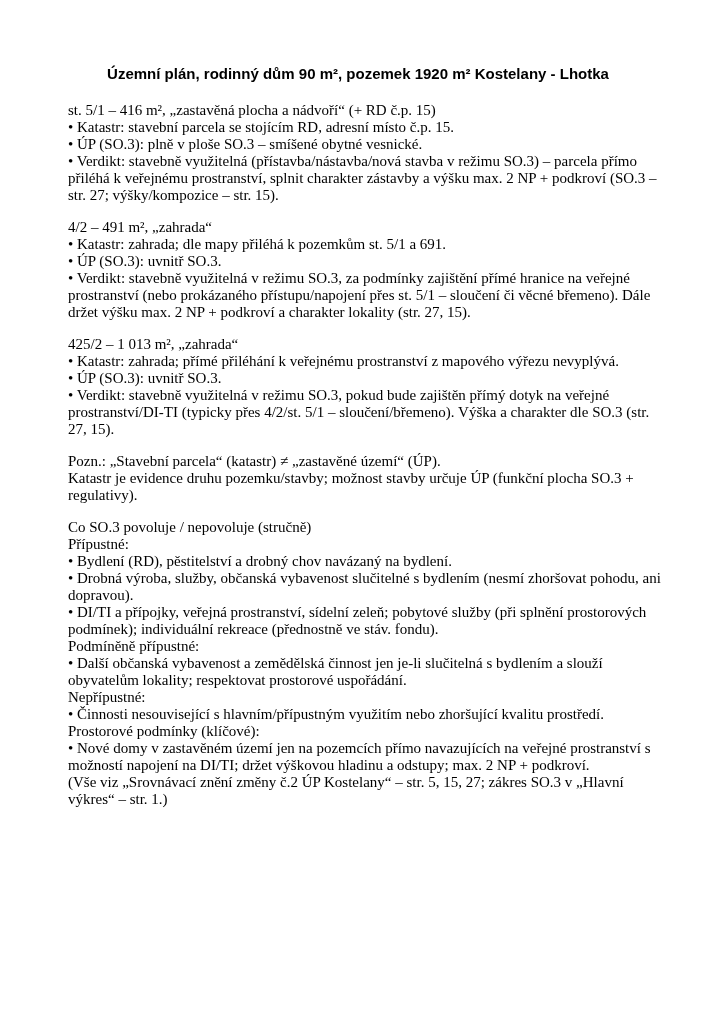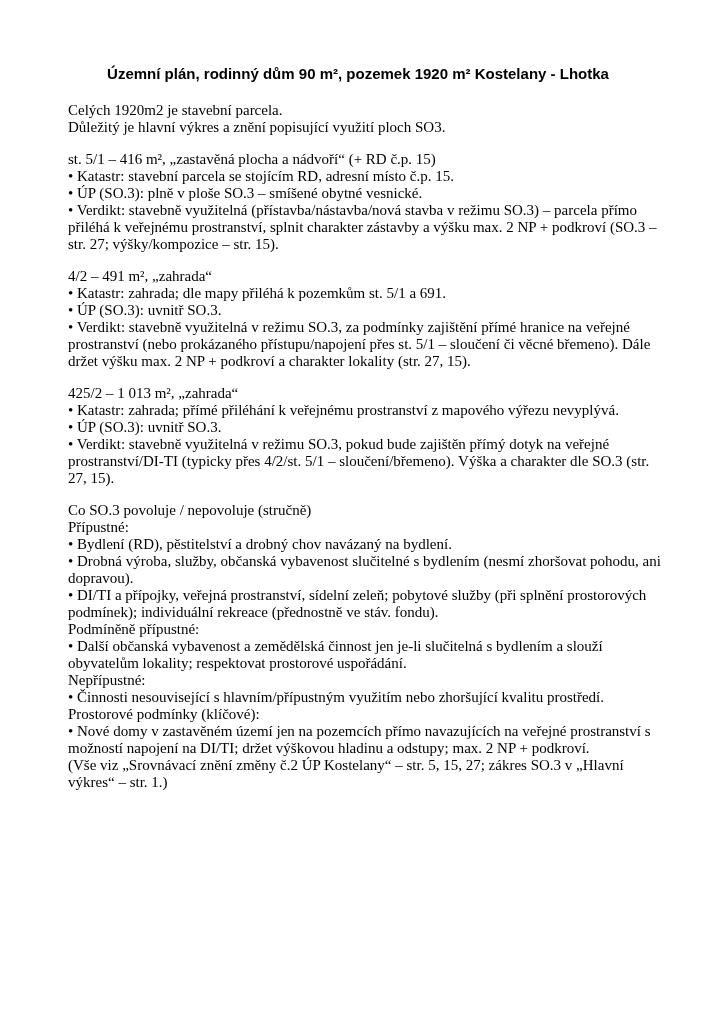--- a/index.html
+++ b/index.html
@@ -31,22 +31,20 @@
     white-space: pre;
     margin: 0 0 15px 0;
   }
 </style>
 </head>
 <body>
 
 <div class="page">
   <h1 class="doc-title">Územní plán, rodinný dům 90 m², pozemek 1920 m² Kostelany - Lhotka</h1>
 
-  <div class="para">Celých 1920m2 je stavební parcela.
-Důležitý je hlavní výkres a znění popisující využití ploch SO3.</div>
 
 
 
   <div class="para">st. 5/1 – 416 m², „zastavěná plocha a nádvoří“ (+ RD č.p. 15)
 • Katastr: stavební parcela se stojícím RD, adresní místo č.p. 15.
 • ÚP (SO.3): plně v ploše SO.3 – smíšené obytné vesnické.
 • Verdikt: stavebně využitelná (přístavba/nástavba/nová stavba v režimu SO.3) – parcela přímo
 přiléhá k veřejnému prostranství, splnit charakter zástavby a výšku max. 2 NP + podkroví (SO.3 –
 str. 27; výšky/kompozice – str. 15).</div>
 
@@ -57,20 +55,23 @@
 prostranství (nebo prokázaného přístupu/napojení přes st. 5/1 – sloučení či věcné břemeno). Dále
 držet výšku max. 2 NP + podkroví a charakter lokality (str. 27, 15).</div>
 
   <div class="para">425/2 – 1 013 m², „zahrada“
 • Katastr: zahrada; přímé přiléhání k veřejnému prostranství z mapového výřezu nevyplývá.
 • ÚP (SO.3): uvnitř SO.3.
 • Verdikt: stavebně využitelná v režimu SO.3, pokud bude zajištěn přímý dotyk na veřejné
 prostranství/DI-TI (typicky přes 4/2/st. 5/1 – sloučení/břemeno). Výška a charakter dle SO.3 (str.
 27, 15).</div>
 
+  <div class="para">Pozn.: „Stavební parcela“ (katastr) ≠ „zastavěné území“ (ÚP).
+Katastr je evidence druhu pozemku/stavby; možnost stavby určuje ÚP (funkční plocha SO.3 +
+regulativy).</div>
 
   <div class="para">Co SO.3 povoluje / nepovoluje (stručně)
 Přípustné:
 • Bydlení (RD), pěstitelství a drobný chov navázaný na bydlení.
 • Drobná výroba, služby, občanská vybavenost slučitelné s bydlením (nesmí zhoršovat pohodu, ani
 dopravou).
 • DI/TI a přípojky, veřejná prostranství, sídelní zeleň; pobytové služby (při splnění prostorových
 podmínek); individuální rekreace (přednostně ve stáv. fondu).
 Podmíněně přípustné:
 • Další občanská vybavenost a zemědělská činnost jen je-li slučitelná s bydlením a slouží

